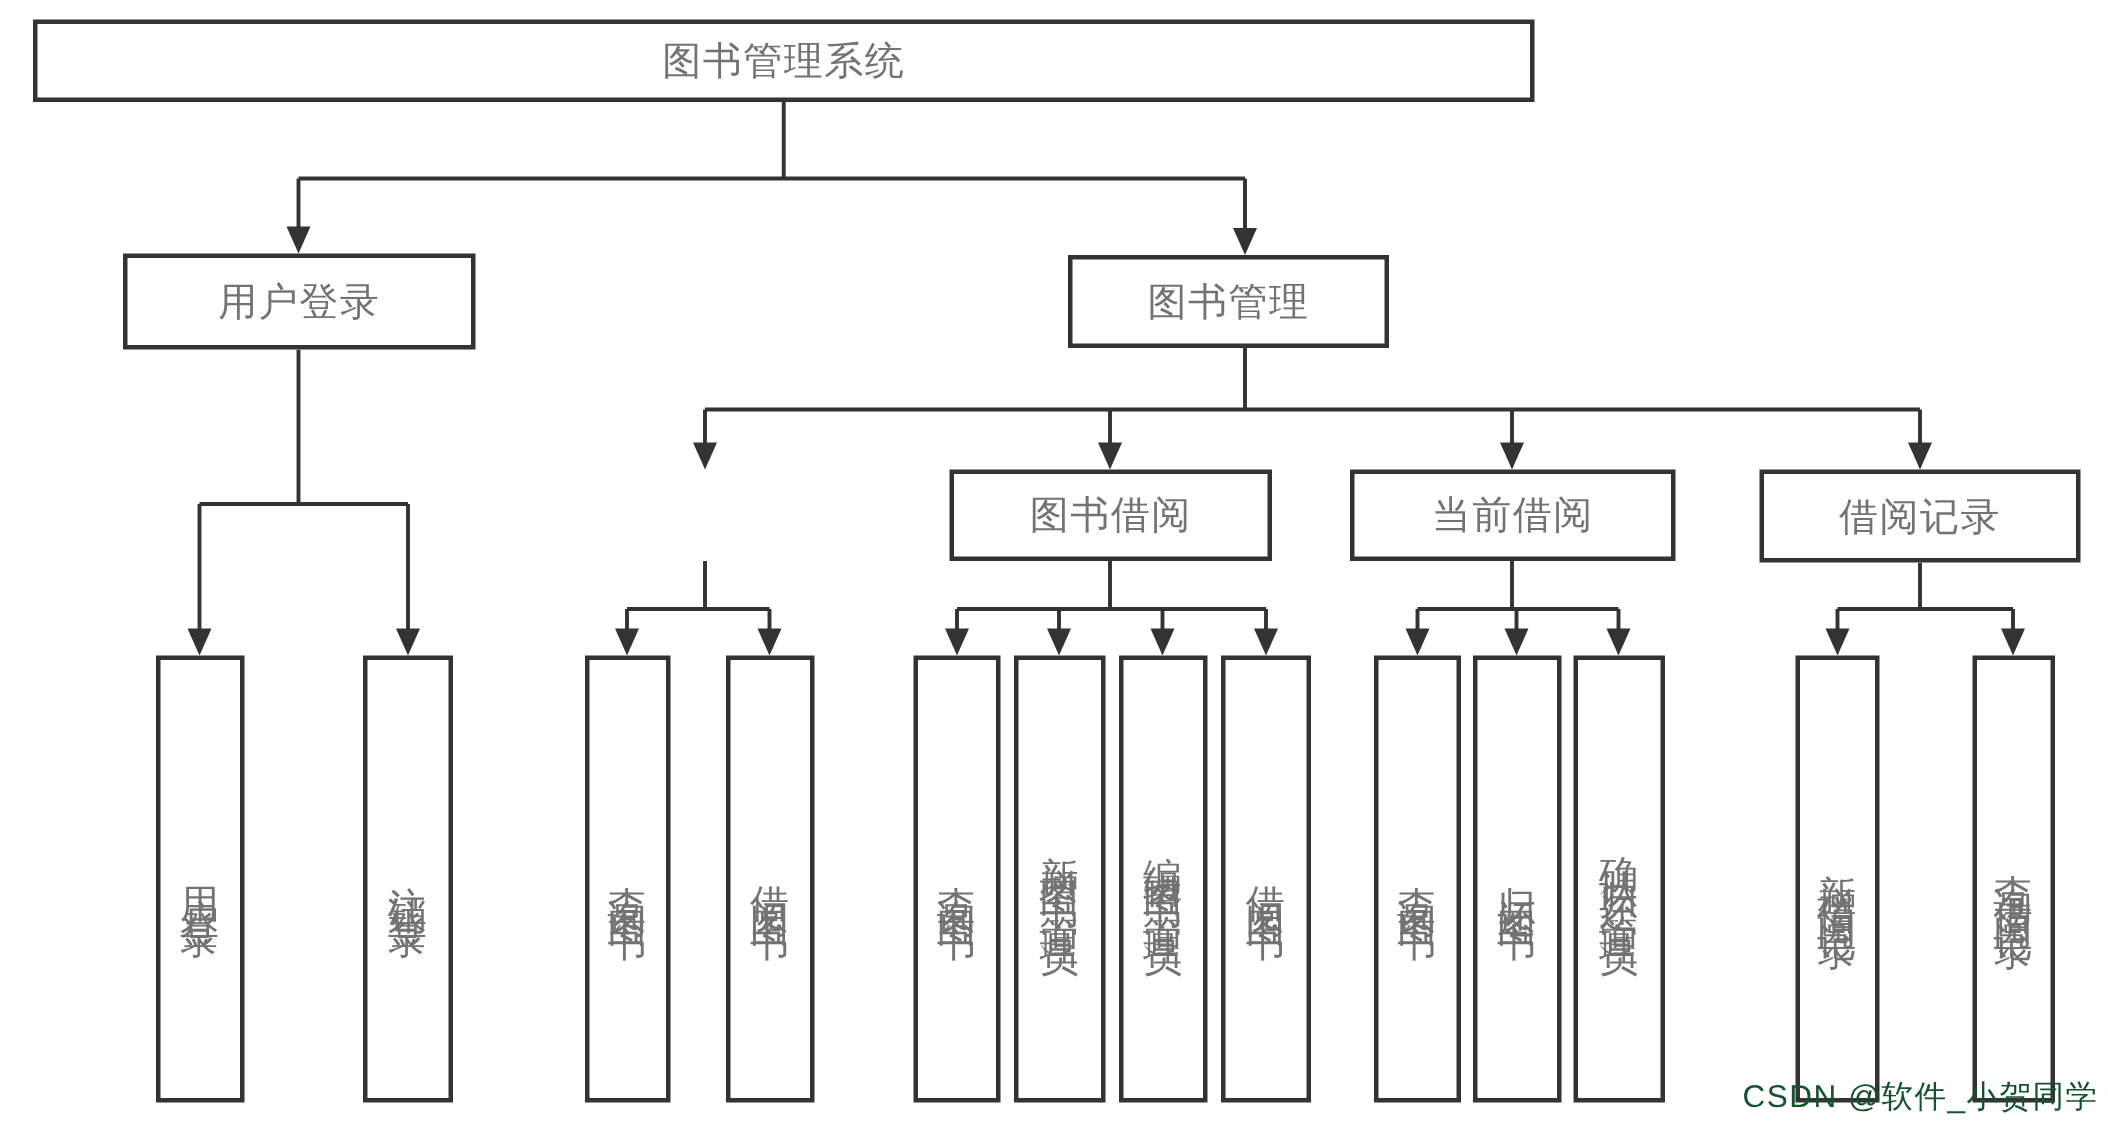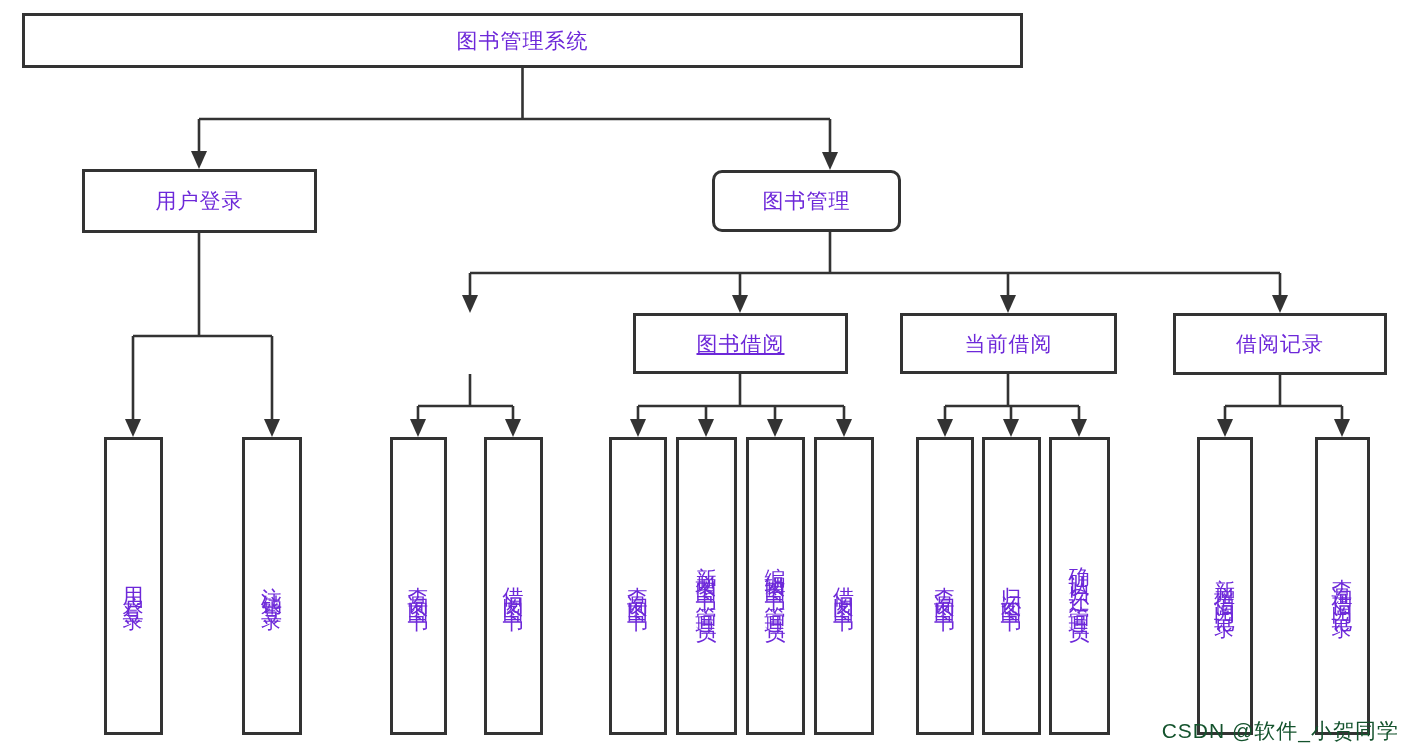--- a/index.html
+++ b/index.html
@@ -22,22 +22,22 @@
     height: 747px;
   }
   .node {
     position: absolute;
     box-sizing: border-box;
     border: 3px solid #333333;
     background: #ffffff;
     display: flex;
     align-items: center;
     justify-content: center;
-    color: #6d28d9;
-    font-size: 21px;
+    color: #737373;
+    font-size: 26px;
     letter-spacing: 1px;
     text-align: left;
   }
   .node .vtext {
     writing-mode: vertical-rl;
     letter-spacing: 8px;
     line-height: 1;
     white-space: nowrap;
   }
   .watermark {
@@ -98,25 +98,25 @@
     </g>
   </svg>
 
   <div class="node" style="left:22px; top:13px; width:1001px; height:55px;">
     <span>图书管理系统</span>
   </div>
 
   <div class="node" style="left:82px; top:169px; width:235px; height:64px;">
     <span>用户登录</span>
   </div>
-  <div class="node" style="left:712px; top:170px; width:189px; height:62px;border-radius:10px;">
+  <div class="node" style="left:712px; top:170px; width:214px; height:62px;">
     <span>图书管理</span>
   </div>
 
-  <div class="node" style="left:633px; top:313px; width:215px; height:61px;text-decoration:underline;">
+  <div class="node" style="left:633px; top:313px; width:215px; height:61px;">
     <span>图书借阅</span>
   </div>
   <div class="node" style="left:900px; top:313px; width:217px; height:61px;">
     <span>当前借阅</span>
   </div>
   <div class="node" style="left:1173px; top:313px; width:214px; height:62px;">
     <span>借阅记录</span>
   </div>
 
   <div class="node" style="left:104px; top:437px; width:59px; height:298px;">

